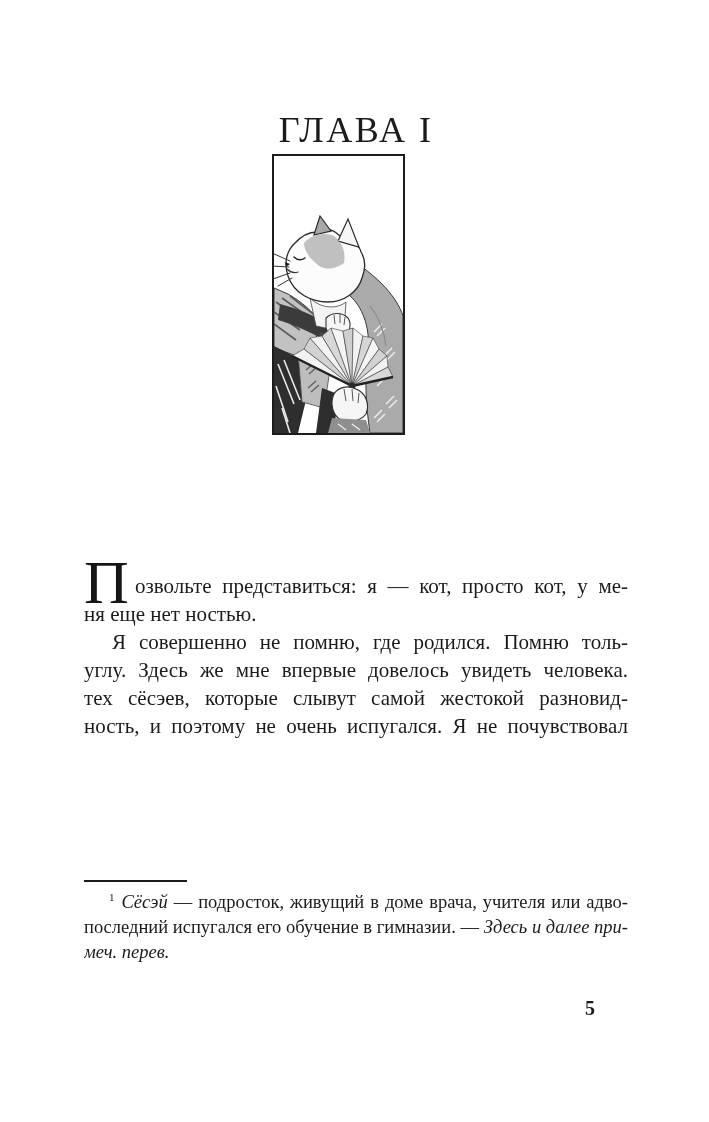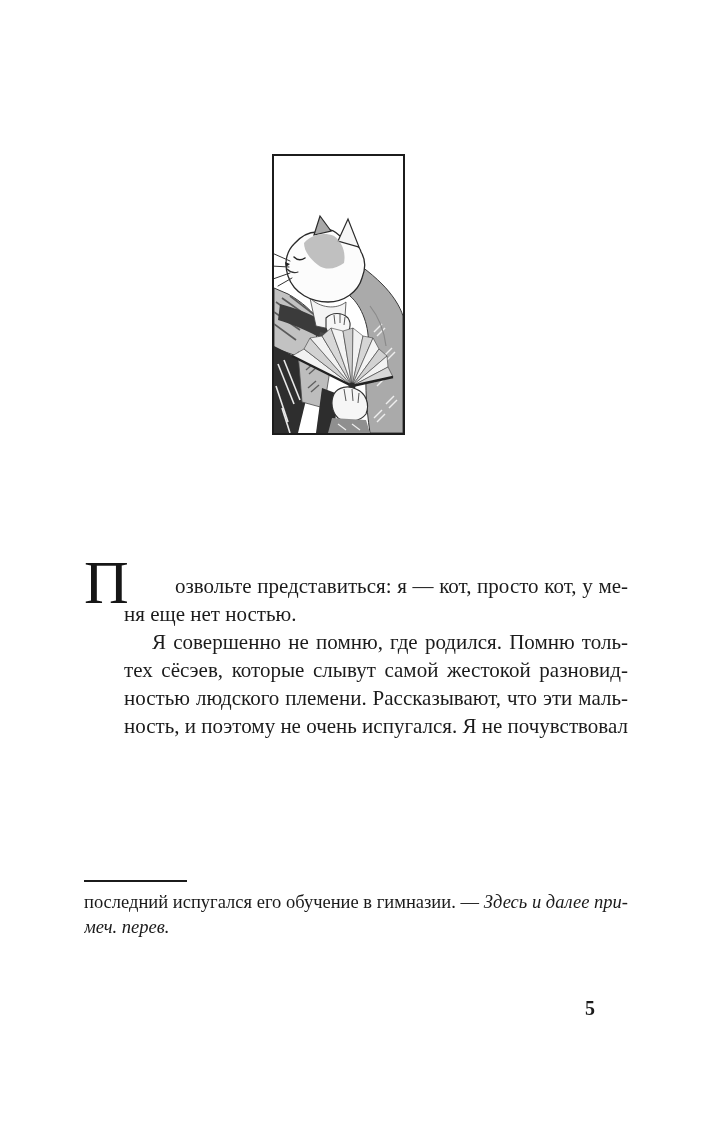--- a/index.html
+++ b/index.html
@@ -37,21 +37,20 @@
     position: absolute;
     left: 84px; top: 572px; width: 544px;
     font-size: 21px;
     line-height: 28px;
   }
   .line {
     text-align: justify;
     text-align-last: justify;
     height: 28px;
     overflow: hidden;
-    margin-left: 40px;
   }
   .line-left { text-align-last: left; }
   .dropcap-line { padding-left: 51px; }
   .indent { text-indent: 28px; }
 
   .dropcap {
     position: absolute;
     left: 0; top: -21px;
     font-size: 62px;
     line-height: 1;
@@ -97,20 +96,21 @@
     text-align: center;
     font-size: 20px;
     font-weight: 600;
   }
 </style>
 </head>
 <body>
 
 <div class="page">
 
+  <h1 class="chapter-title">ГЛАВА I</h1>
 
   <div class="illustration-frame">
     <svg viewBox="0 0 129 277" xmlns="http://www.w3.org/2000/svg" preserveAspectRatio="xMidYMid slice">
       <rect x="0" y="0" width="129" height="277" fill="#ffffff"></rect>
 
       <path d="M0,132 L14,138 C28,146 40,156 44,166 L40,206 L0,192 Z" fill="#c2c2c2" stroke="#3a3a3a" stroke-width="1"></path>
       <g stroke="#5a5a5a" stroke-width="1.6">
         <path d="M2,146 L30,166"></path>
           <path d="M0,156 L26,174"></path>
           <path d="M0,168 L22,184"></path>
@@ -214,27 +214,28 @@
   </div>
 
   <div class="body-text">
     <div style="position:relative;">
       <span class="dropcap">П</span>
       <div class="line dropcap-line">озвольте представиться: я — кот, просто кот, у ме-</div>
       <div class="line line-left">ня еще нет ностью.</div>
     </div>
     <div>
       <div class="line indent">Я совершенно не помню, где родился. Помню толь-</div>
+      <div class="line">углу. Здесь же мне впервые довелось увидеть человека.</div>
       <div class="line">тех сёсэев, которые слывут самой жестокой разновид-</div>
-      <div class="line">ностью людского племени. Рассказывают, что эти маль-</div>
       <div class="line">ность, и поэтому не очень испугался. Я не почувствовал</div>
     </div>
   </div>
 
   <div class="footnote">
     <div class="fn-rule"></div>
+    <div class="fn-line fn-first"><sup class="fn-marker">1</sup><span class="italic">Сёсэй</span><span> — подросток, живущий в доме врача, учителя или адво-</span></div>
     <div class="fn-line"><span>последний испугался его обучение в гимназии. — </span><span class="italic">Здесь и далее при-</span></div>
     <div class="fn-line fn-last italic">меч. перев.</div>
   </div>
 
   <div class="page-number">5</div>
 
 </div>
 
 </body></html>

